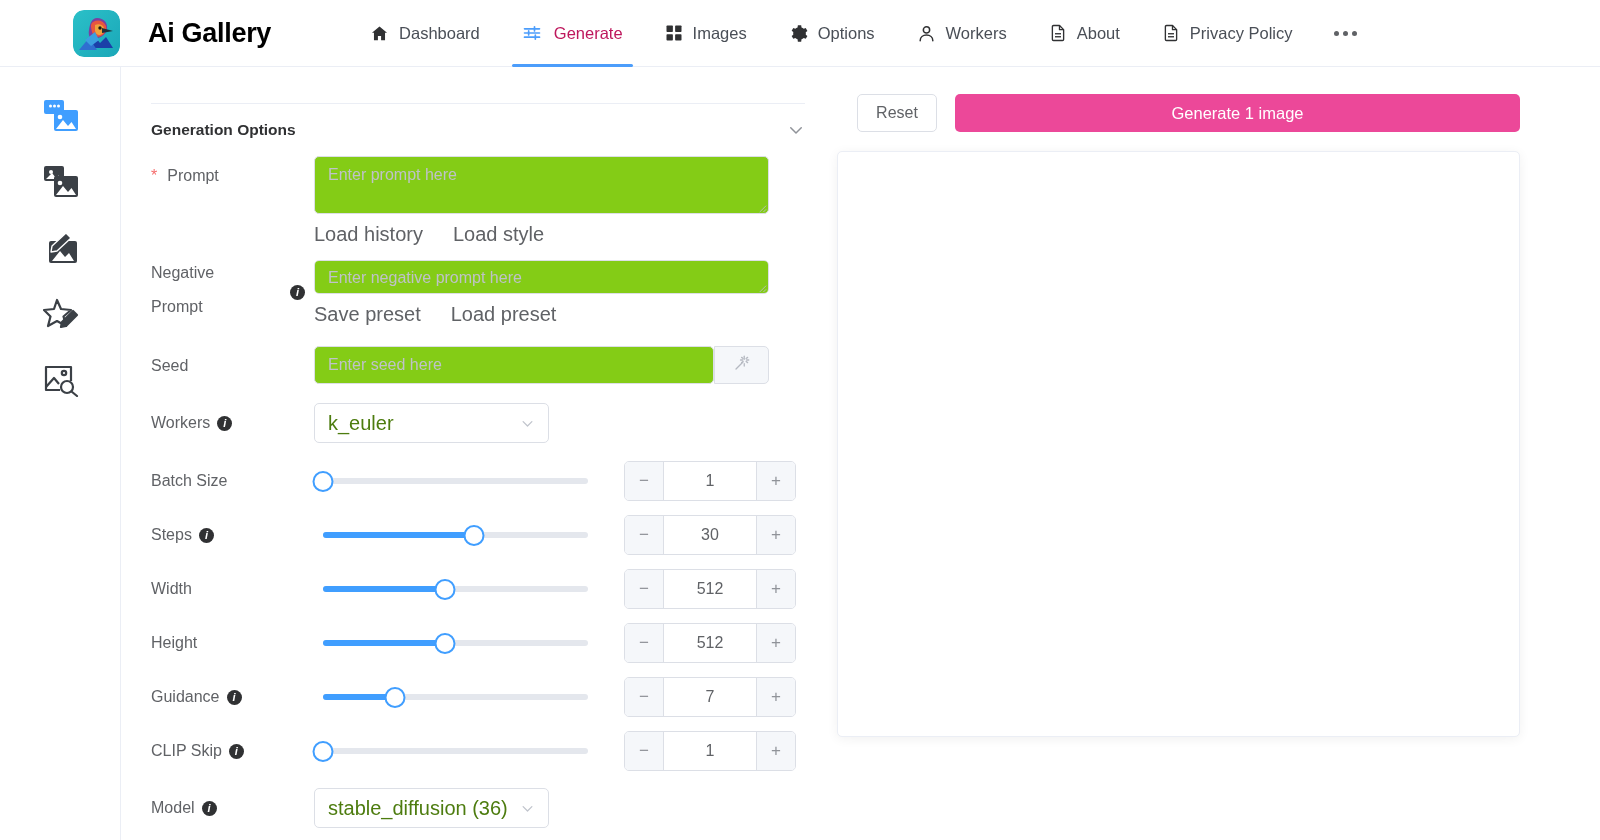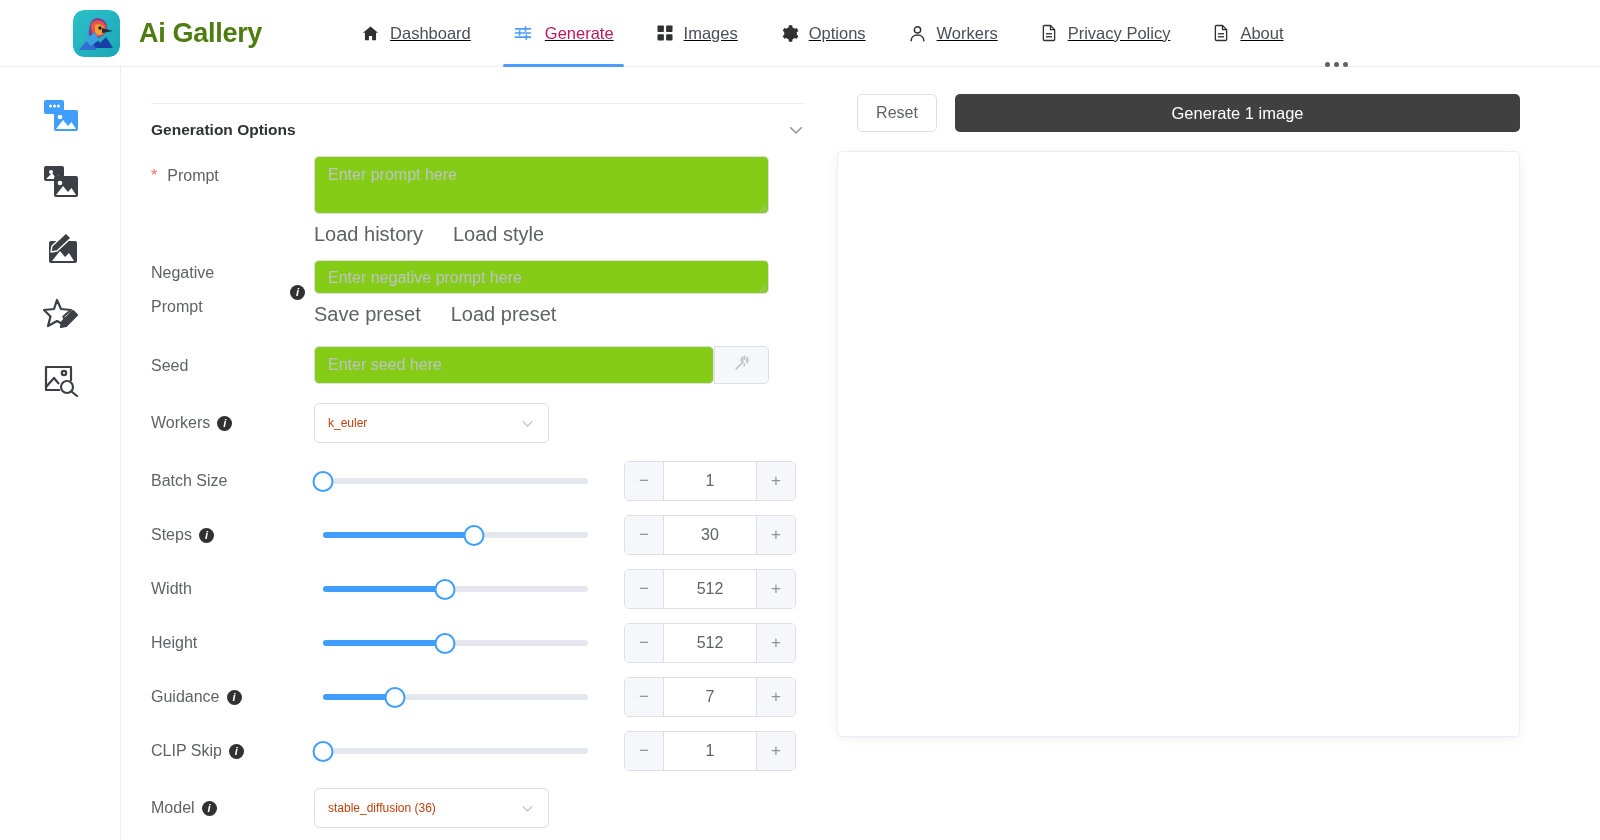--- a/index.html
+++ b/index.html
@@ -18,26 +18,26 @@
     background: #ffffff;
     border-bottom: 1px solid #ebeef5;
     display: flex; align-items: center;
   }
   .brand { display: flex; align-items: center; margin-left: 73px; }
   .logo {
     width: 47px; height: 47px; border-radius: 11px;
     overflow: hidden; flex: 0 0 auto;
   }
   .brand-title {
-    margin-left: 19px;
-    font-size: 27px; font-weight: bold; color: #4d7c0f;
+    margin-left: 28px;
+    font-size: 27px; font-weight: bold; color: #000000;
     letter-spacing: -0.3px;
   }
 
-  .nav { display: flex; align-items: flex-end; margin-left: 78px; height: 67px; text-decoration: underline; }
+  .nav { display: flex; align-items: center; margin-left: 78px; height: 67px; }
   .nav-item {
     display: flex; align-items: center; gap: 10px;
     height: 67px; padding: 0 21px;
     font-size: 16.5px; color: #4a4f57; cursor: pointer;
     position: relative;
   }
   .nav-item .ico { display: flex; align-items: center; color: #303133; }
   .nav-item.active { color: #be185d; gap: 12px; }
   .nav-item.active .ico { color: #4c9dfb; }
   .nav-item.active::after {
@@ -133,21 +133,21 @@
     background: #f5f7fa; display: flex; align-items: center; justify-content: center;
     cursor: pointer; color: #b5b9c1;
   }
 
   .select {
     width: 235px; height: 40px;
     border: 1px solid #dcdfe6; border-radius: 5px; background: #fff;
     display: flex; align-items: center; justify-content: space-between;
     padding: 0 13px; cursor: pointer;
   }
-  .select .val { font-size: 12px; color: #c2410c; }
+  .select .val { font-size: 20px; color: #4d7c0f; }
   .select .sc { color: #c0c4cc; display: flex; }
 
   
   .slider-row { display: flex; align-items: center; width: 100%; }
   .slider {
     position: relative; width: 265px; height: 20px; margin-left: 9px;
     display: flex; align-items: center; flex: 0 0 265px;
   }
   .track { position: absolute; left: 0; right: 0; height: 6px; background: #e4e7ed; border-radius: 3px; }
   .fill { position: absolute; left: 0; height: 6px; background: #409eff; border-radius: 3px; }
@@ -180,21 +180,21 @@
   .actions { display: flex; align-items: center; gap: 18px; padding: 27px 80px 0 22px; }
   .btn-reset {
     width: 80px; height: 38px; border: 1px solid #dcdfe6; border-radius: 5px;
     background: #fff; color: #606266; font-size: 16px;
     display: flex; align-items: center; justify-content: center; cursor: pointer;
     font-family: "Liberation Sans", sans-serif;
     text-align: center;
   }
   .btn-generate {
     flex: 1 1 auto; height: 38px; border: none; border-radius: 5px;
-    background: #404040; color: #fff; font-size: 16.5px;
+    background: #ec4899; color: #fff; font-size: 16.5px;
     display: flex; align-items: center; justify-content: center; cursor: pointer;
     font-family: "Liberation Sans", sans-serif;
   }
   .output-card {
     margin: 19px 80px 0 2px;
     height: 586px;
     background: #fff;
     border: 1px solid #ebeef5; border-radius: 5px;
     box-shadow: 0 2px 12px rgba(0,0,0,0.06);
   }
@@ -285,33 +285,33 @@
 
     <div class="nav-item">
       <span class="ico">
         <svg width="18" height="18" viewBox="0 0 24 24" fill="none" stroke="currentColor" stroke-width="1.8" stroke-linejoin="round">
             <path d="M14 2H6a1.5 1.5 0 00-1.5 1.5v17A1.5 1.5 0 006 22h12a1.5 1.5 0 001.5-1.5V7.5z"></path>
             <path d="M14 2v5.5h5.5"></path>
             <line x1="8" y1="13" x2="16" y2="13"></line>
             <line x1="8" y1="17" x2="16" y2="17"></line>
           </svg>
       </span>
-      <span>Privacy Policy</span>
+      <span>About</span>
     </div>
 
     <div class="nav-item">
       <span class="ico">
         <svg width="18" height="18" viewBox="0 0 24 24" fill="none" stroke="currentColor" stroke-width="1.8" stroke-linejoin="round">
             <path d="M14 2H6a1.5 1.5 0 00-1.5 1.5v17A1.5 1.5 0 006 22h12a1.5 1.5 0 001.5-1.5V7.5z"></path>
             <path d="M14 2v5.5h5.5"></path>
             <line x1="8" y1="13" x2="16" y2="13"></line>
             <line x1="8" y1="17" x2="16" y2="17"></line>
           </svg>
       </span>
-      <span>About</span>
+      <span>Privacy Policy</span>
     </div>
 
     <div class="nav-more">
       <i></i>
         <i></i>
         <i></i>
     </div>
   </div>
 </div>
 

